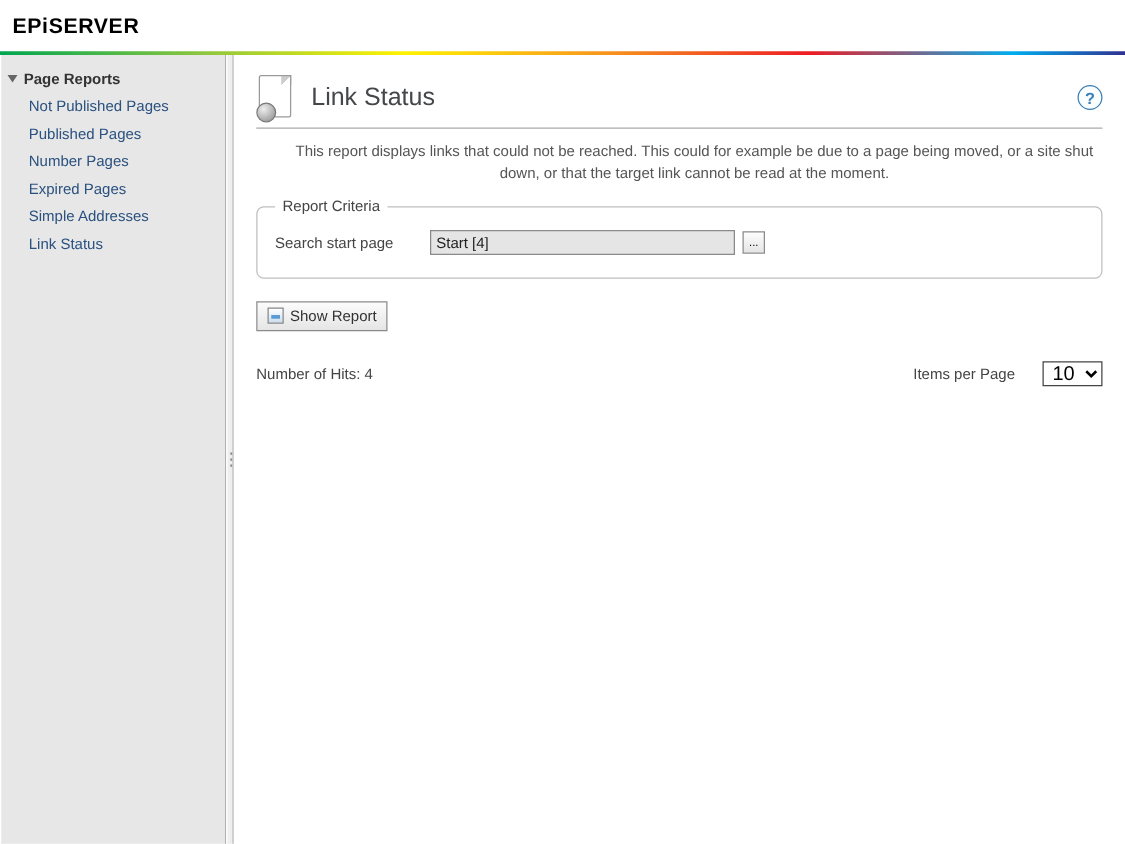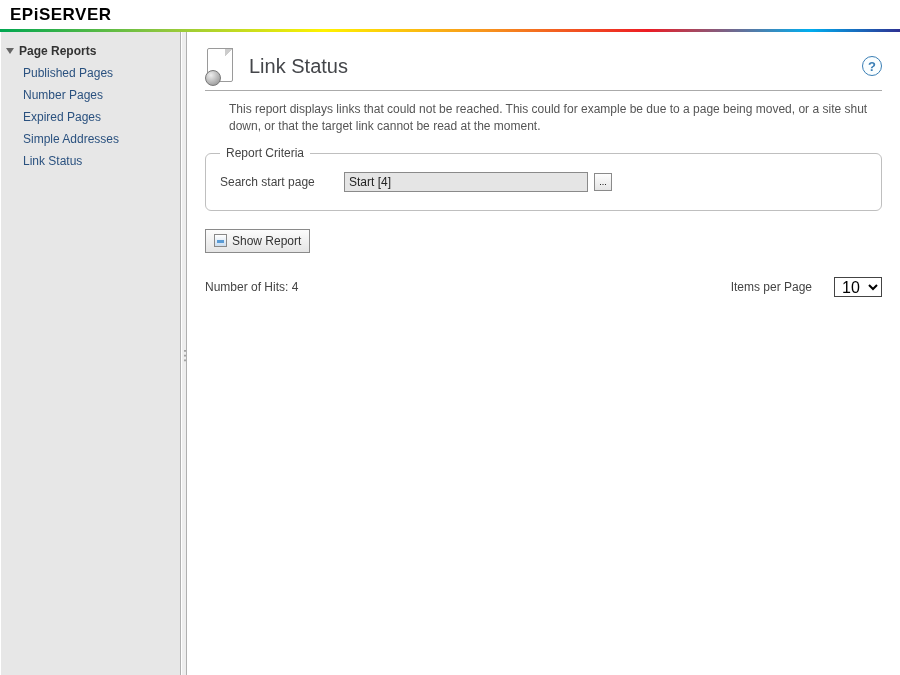--- a/index.html
+++ b/index.html
@@ -6,21 +6,21 @@
     body {
       font-family: Arial, Helvetica, sans-serif;
       font-size: 12px;
       color: #333;
       background: #fff;
       width: 900px;
       height: 675px;
       overflow: hidden;
     }
     .header {
-      height: 29px;
+      height: 41px;
       background: #fff;
       padding-left: 10px;
       display: flex;
       align-items: center;
     }
     .logo {
       font-family: "Arial Black", Arial, sans-serif;
       font-size: 17px;
       font-weight: 900;
       letter-spacing: 0.5px;
@@ -147,20 +147,21 @@
       font-size: 13px;
       cursor: pointer;
       background: #fafeff;
     }
     .description {
       color: #555;
       font-size: 12px;
       line-height: 1.4;
       margin-left: 24px;
       margin-bottom: 18px;
+      text-align: center;
     }
     .fieldset {
       border: 1px solid #bfbfbf;
       border-radius: 6px;
       padding: 18px 14px 18px 14px;
       margin-bottom: 18px;
       position: relative;
     }
     .fieldset-legend {
       position: absolute;
@@ -256,20 +257,21 @@
   <span class="logo">EPiSERVER</span>
 </div>
 <div class="gradient-bar"></div>
 
 <div class="container">
   <div class="sidebar">
     <div class="sidebar-group-header">
       <span class="caret-down"></span>
       <span>Page Reports</span>
     </div>
+    <div class="sidebar-item">Not Published Pages</div>
     <div class="sidebar-item">Published Pages</div>
     <div class="sidebar-item">Number Pages</div>
     <div class="sidebar-item">Expired Pages</div>
     <div class="sidebar-item">Simple Addresses</div>
     <div class="sidebar-item">Link Status</div>
   </div>
 
   <div class="splitter">
     <span class="splitter-dots"></span>
   </div>

